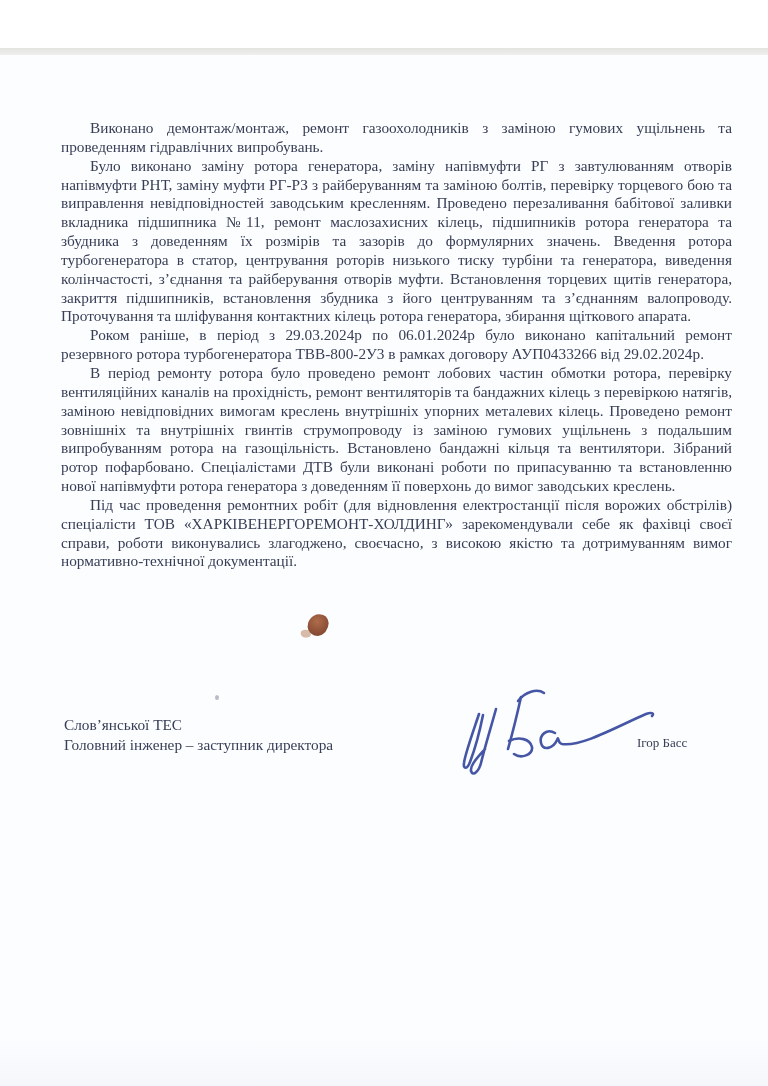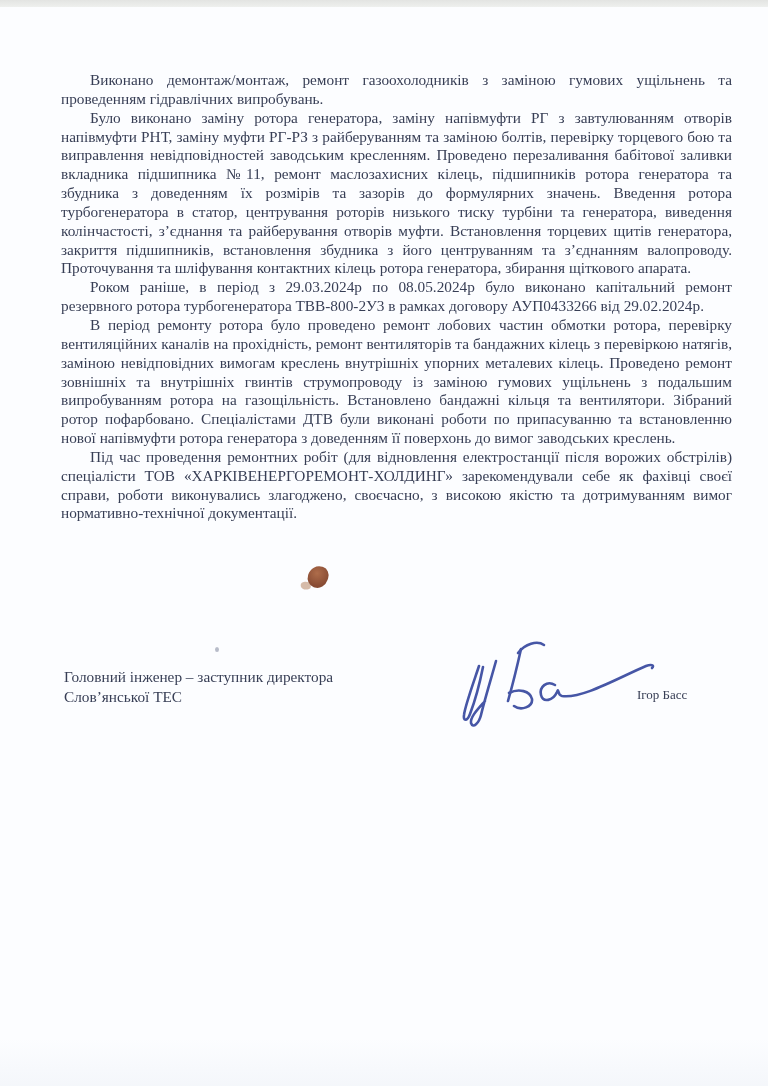--- a/index.html
+++ b/index.html
@@ -6,20 +6,21 @@
   html, body { background: #ffffff; }
   body {
     width: 768px; height: 1086px;
     position: relative;
     font-family: "Liberation Serif", serif;
     overflow: hidden;
   }
   .page {
     position: absolute; inset: 0;
     background: var(--paper, #fcfdff);
+    margin-top: 48px;
   }
   .scan-strip-top {
     position: absolute; top: 0; left: 0; width: 768px; height: 7px;
     background: linear-gradient(to bottom, #e3e4e2, #eef0ee);
   }
   .scan-strip-bottom {
     position: absolute; bottom: 0; left: 0; width: 768px; height: 48px;
     background: linear-gradient(to bottom, rgba(255,255,255,0), rgba(214,222,233,0.20));
   }
   .body-text {
@@ -76,31 +77,31 @@
 </head>
 <body>
 
 <div class="page">
 
   <div class="scan-strip-top"></div>
 
   <div class="body-text">
     <p>Виконано демонтаж/монтаж, ремонт газоохолодників з заміною гумових ущільнень та проведенням гідравлічних випробувань.</p>
     <p>Було виконано заміну ротора генератора, заміну напівмуфти РГ з завтулюванням отворів напівмуфти РНТ, заміну муфти РГ-РЗ з райберуванням та заміною болтів, перевірку торцевого бою та виправлення невідповідностей заводським кресленням. Проведено перезаливання бабітової заливки вкладника підшипника №11, ремонт маслозахисних кілець, підшипників ротора генератора та збудника з доведенням їх розмірів та зазорів до формулярних значень. Введення ротора турбогенератора в статор, центрування роторів низького тиску турбіни та генератора, виведення колінчастості, з’єднання та райберування отворів муфти. Встановлення торцевих щитів генератора, закриття підшипників, встановлення збудника з його центруванням та з’єднанням валопроводу. Проточування та шліфування контактних кілець ротора генератора, збирання щіткового апарата.</p>
-    <p>Роком раніше, в період з 29.03.2024р по 08.05.2024р було виконано капітальний ремонт резервного ротора турбогенератора ТВВ-800-2У3 в рамках договору АУП0433266 від 29.02.2024р.</p>
+    <p>Роком раніше, в період з 29.03.2024р по 06.01.2024р було виконано капітальний ремонт резервного ротора турбогенератора ТВВ-800-2У3 в рамках договору АУП0433266 від 29.02.2024р.</p>
     <p>В період ремонту ротора було проведено ремонт лобових частин обмотки ротора, перевірку вентиляційних каналів на прохідність, ремонт вентиляторів та бандажних кілець з перевіркою натягів, заміною невідповідних вимогам креслень внутрішніх упорних металевих кілець. Проведено ремонт зовнішніх та внутрішніх гвинтів струмопроводу із заміною гумових ущільнень з подальшим випробуванням ротора на газощільність. Встановлено бандажні кільця та вентилятори. Зібраний ротор пофарбовано. Спеціалістами ДТВ були виконані роботи по припасуванню та встановленню нової напівмуфти ротора генератора з доведенням її поверхонь до вимог заводських креслень.</p>
     <p>Під час проведення ремонтних робіт (для відновлення електростанції після ворожих обстрілів) спеціалісти ТОВ «ХАРКІВЕНЕРГОРЕМОНТ-ХОЛДИНГ» зарекомендували себе як фахівці своєї справи, роботи виконувались злагоджено, своєчасно, з високою якістю та дотримуванням вимог нормативно-технічної документації.</p>
   </div>
 
   <div class="ink-stain"></div>
   <div class="scan-speck"></div>
 
   <div class="signoff-role">
+    <div>Слов’янської ТЕС</div>
     <div>Головний інженер – заступник директора</div>
-    <div>Слов’янської ТЕС</div>
   </div>
 
   <svg class="signature-svg" viewBox="0 0 210 95" aria-hidden="true">
     <path d="M 27,30 C 21,48 13,70 12,79 C 11,85 15,86 18,78 C 23,65 28,46 31,31"></path>
     <path d="M 44,25 C 39,43 32,66 29,79 C 27,87 21,93 19,87 C 18,81 26,73 33,65"></path>
     <path d="M 69,13 C 65,31 60,51 56,65"></path>
     <path d="M 66,17 C 73,8 85,4 92,9"></path>
     <path d="M 57,57 C 67,52 78,55 80,63 C 81,71 69,75 62,70"></path>
     <path d="M 103,49 C 95,44 87,51 89,59 C 91,67 101,65 105,56 C 107,51 105,59 110,60 C 130,63 166,42 194,30 C 199,28 203,29 200,32"></path>
   </svg>

